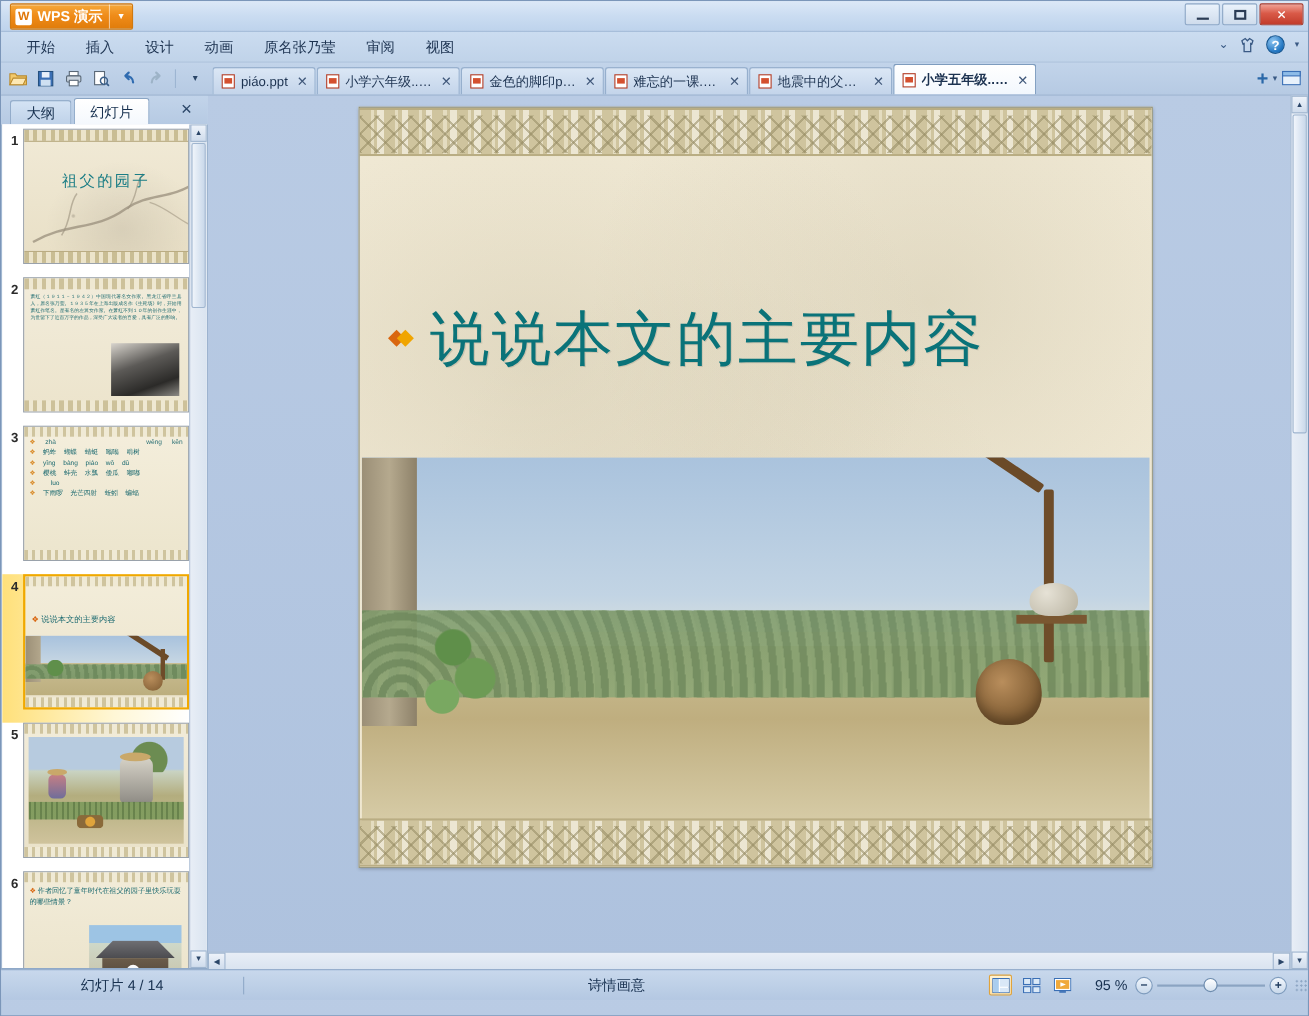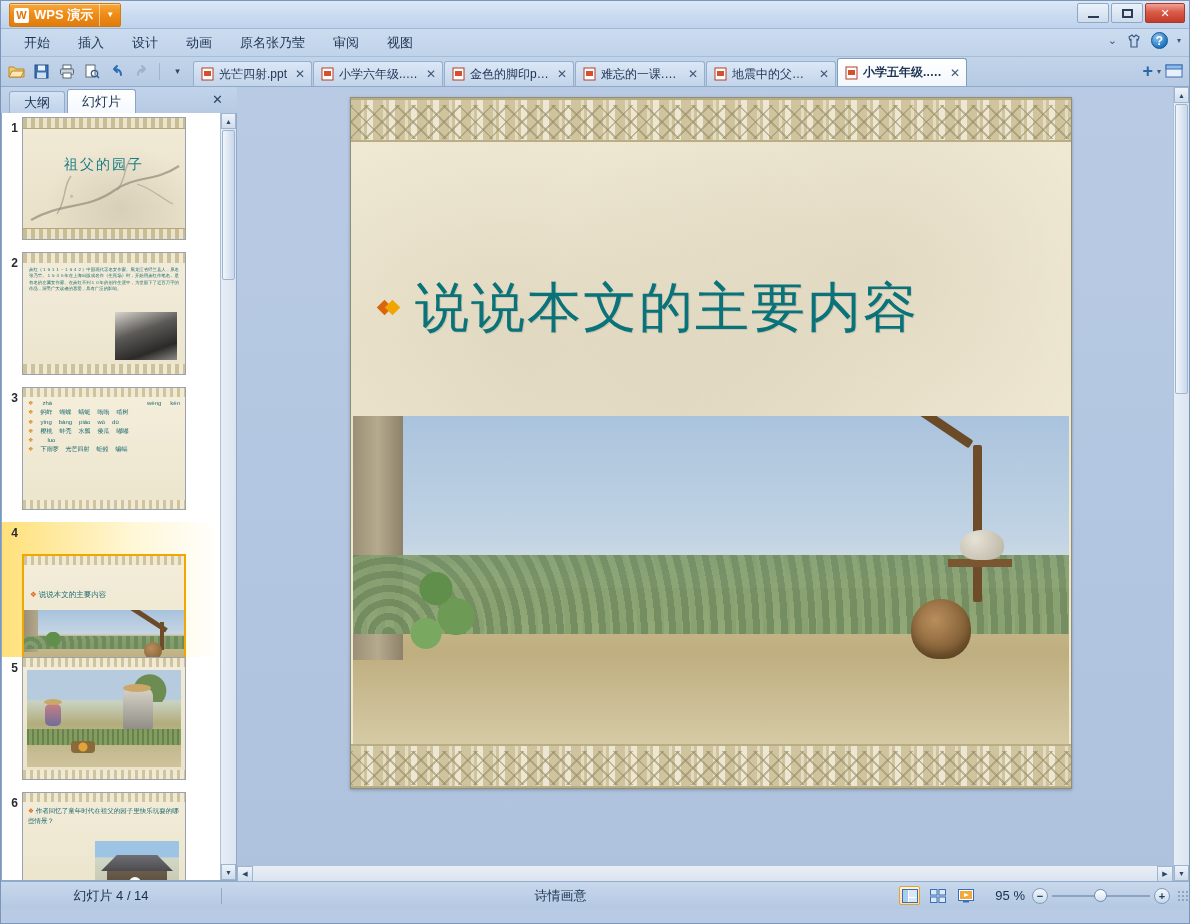--- a/index.html
+++ b/index.html
@@ -103,21 +103,21 @@
   .dtab .lbl { overflow:hidden; text-overflow:ellipsis; }
   .dtab .x { color:#4a6party; color:#40587a; font-size:12px; margin-left:3px; }
   .tabs-right { display:flex; align-items:center; height:30px; padding:0 6px; gap:4px; }
   .plus { font-size:18px; color:#2a68a8; font-weight:bold; line-height:18px; }
   .mini-caret { font-size:8px;color:#3a5a85; }
 
   
   .workspace { position:relative; height:794px; display:flex; }
 
   
-  .leftpane { width:236px; position:relative; display:flex; flex-direction:column; }
+  .leftpane { width:188px; position:relative; display:flex; flex-direction:column; }
   .pane-tabs {
     height:26px; display:flex; align-items:flex-end; position:relative;
     padding-left:8px;
     background: linear-gradient(180deg,#c2d4ea,#b6cae3);
   }
   .ptab {
     height:22px; padding:0 14px; line-height:22px; font-size:13px; color:#17304f;
     background:linear-gradient(180deg,#d4e3f4,#bfd2e9);
     border:1px solid #93acca; border-bottom:none; border-radius:3px 3px 0 0;
     margin-right:2px;
@@ -129,21 +129,21 @@
     background:#ffffff; border:1px solid #8fa9c8; border-top:none;
     overflow:hidden;
   }
   .thumblist { position:absolute; left:0; top:0; right:16px; bottom:0; background:#fff; padding:4px 0 0 0;}
   .thumb-row { position:relative; height:135px; display:flex; align-items:flex-start; padding-left:0px; }
   .thumb-num { width:20px; text-align:right; padding-right:4px; font-size:12px; font-weight:bold; color:#2b2b2b; padding-top:4px;}
   .thumb-box {
     position:relative; width:164px; height:123px; border:1px solid #9aa2ab; overflow:hidden;
     background:#efe8d4;
   }
-  .thumb-row.selected .thumb-box { border:2px solid #f0a800;margin-top:32px; }
+  .thumb-row.selected .thumb-box { border:2px solid #f0a800; }
   .thumb-row.selected { background:linear-gradient(90deg,#ffe07a,#fff7d6 60%,#ffffff); }
 
   .scroll-v {
     position:absolute; right:0; top:0; bottom:0; width:16px;
     background:linear-gradient(90deg,#e8eef6,#dae4f0);
     border-left:1px solid #aec0d6;
   }
   .sv-arrow { height:16px; background:linear-gradient(180deg,#eef3fa,#cfdcec); border:1px solid #9fb5cf;
               display:flex;align-items:center;justify-content:center;font-size:7px;color:#2b4668;}
   .sv-arrow.bottom { position:absolute; bottom:0; left:0; right:0; }
@@ -391,21 +391,21 @@
       <div class="qsep"></div>
       <div class="qbtn" style="font-size:9px;color:#2b4668;">▾</div>
     </div>
 
     <div class="doctabs">
       <div class="dtab">
         <svg class="ppt-ico" viewBox="0 0 13 14">
             <rect x="1" y="1" width="11" height="12" fill="#fff" stroke="#b33c26"></rect>
             <rect x="3" y="4" width="7" height="5" fill="#d4502f"></rect>
           </svg>
-        <span class="lbl">光芒四射.ppt</span>
+        <span class="lbl">piáo.ppt</span>
         <span class="x">✕</span>
       </div>
       <div class="dtab">
         <svg class="ppt-ico" viewBox="0 0 13 14">
             <rect x="1" y="1" width="11" height="12" fill="#fff" stroke="#b33c26"></rect>
             <rect x="3" y="4" width="7" height="5" fill="#d4502f"></rect>
           </svg>
         <span class="lbl">小学六年级...ppt *</span>
         <span class="x">✕</span>
       </div>

